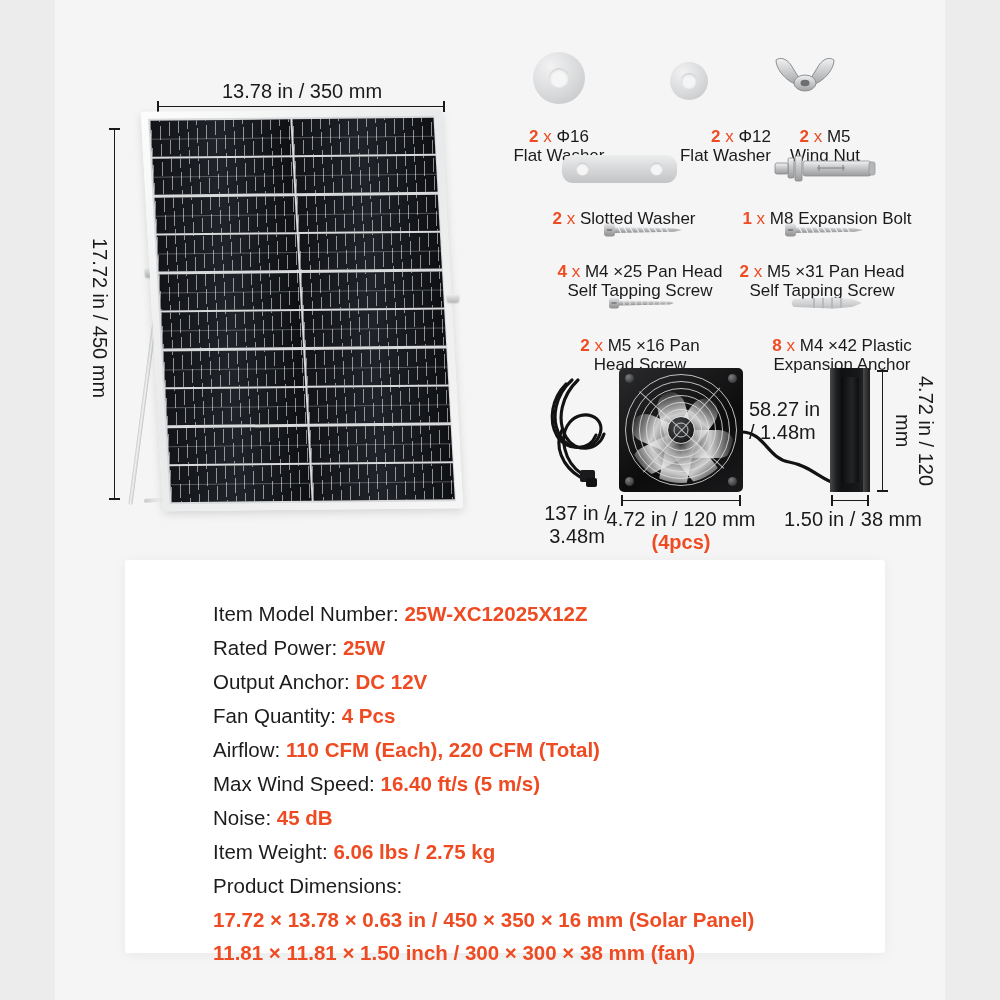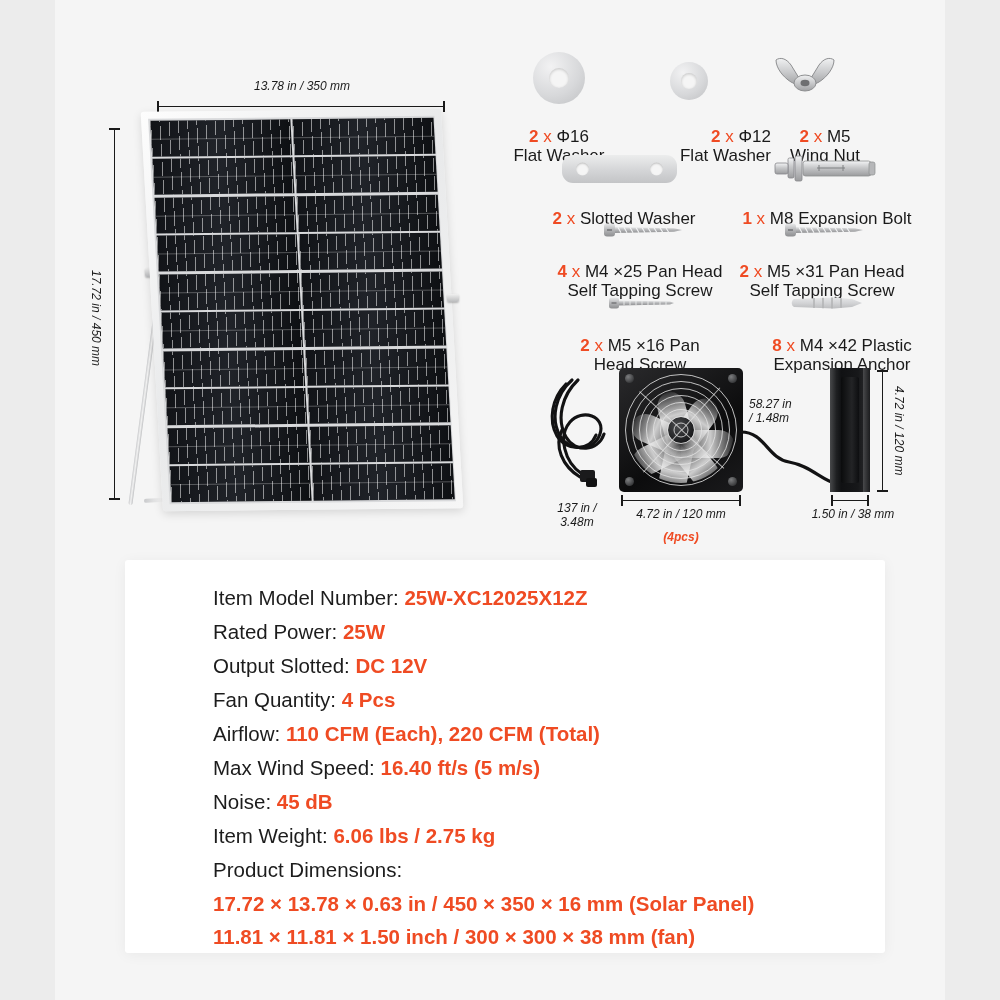--- a/index.html
+++ b/index.html
@@ -39,22 +39,22 @@
   .dim-h::before { left: 0; }
   .dim-h::after  { right: 0; }
   .dim-v { position: absolute; width: 1px; background: #1a1a1a; }
   .dim-v::before, .dim-v::after {
     content: ""; position: absolute; left: -5px;
     height: 1.6px; width: 11px; background: #1a1a1a;
   }
   .dim-v::before { top: 0; }
   .dim-v::after  { bottom: 0; }
   .dim-label {
-    position: absolute; color: #1a1a1a; font-size: 12px;
-    white-space: pre-line; line-height: 1.16; font-style: italic;
+    position: absolute; color: #1a1a1a; font-size: 20px;
+    white-space: pre-line; line-height: 1.16;
   }
   .dim-label.vert { writing-mode: vertical-rl; text-align: center; }
 
   
   #panel-group { position: absolute; left: 120px; top: 78px; width: 350px; height: 450px; }
 
   .panel-body {
     position: absolute; left: 32px; top: 32px; width: 300px; height: 400px;
     transform: rotate(-3.2deg) skewY(2.6deg);
     transform-origin: 50% 50%;
@@ -169,21 +169,21 @@
     background: linear-gradient(90deg,#0a0b0c,#232426 60%,#0d0e10);
     border-radius: 2px;
   }
 
   
   #spec-card {
     position: absolute; left: 125px; top: 560px;
     width: 760px; height: 393px;
     background: #fff; border-radius: 3px;
     box-shadow: 0 2px 14px rgba(0,0,0,.05);
-    padding: 28px 0 0 88px;
+    padding: 44px 0 0 88px;
   }
   .spec-line {
     font-size: 20.5px; color: #1c1c1c; line-height: 1.0;
     margin-bottom: 13.5px; white-space: nowrap;
   }
   .spec-line .v { color: #ef4b23; font-weight: 700; }
   .spec-dim {
     font-size: 20.5px; color: #ef4b23; font-weight: 700;
     line-height: 1.0; margin-bottom: 12px; white-space: nowrap;
   }
@@ -442,21 +442,21 @@
 
     <div class="spec-line">
       <span>Item Model Number:</span>
       <span class="v">25W-XC12025X12Z</span>
     </div>
     <div class="spec-line">
       <span>Rated Power:</span>
       <span class="v">25W</span>
     </div>
     <div class="spec-line">
-      <span>Output Slotted:</span>
+      <span>Output Anchor:</span>
       <span class="v">DC 12V</span>
     </div>
     <div class="spec-line">
       <span>Fan Quantity:</span>
       <span class="v">4 Pcs</span>
     </div>
     <div class="spec-line">
       <span>Airflow:</span>
       <span class="v">110 CFM (Each), 220 CFM (Total)</span>
     </div>

